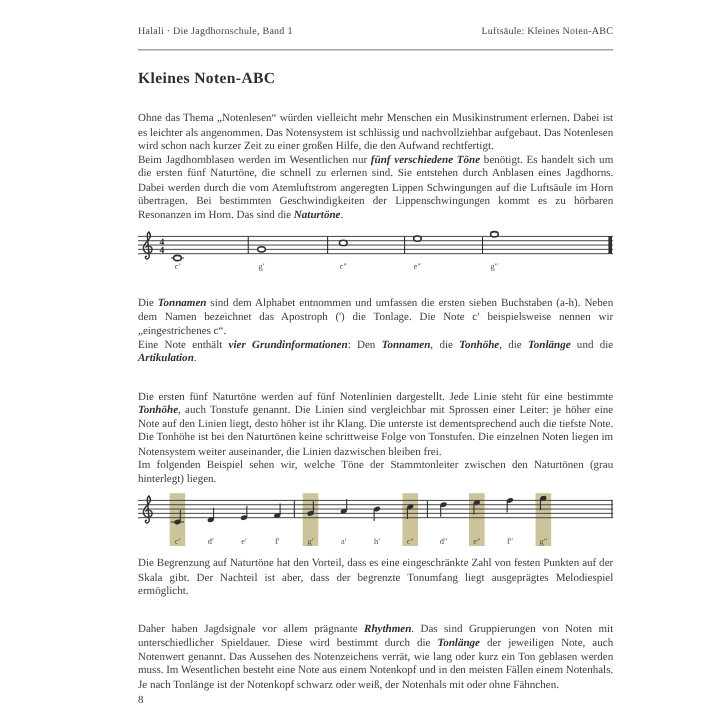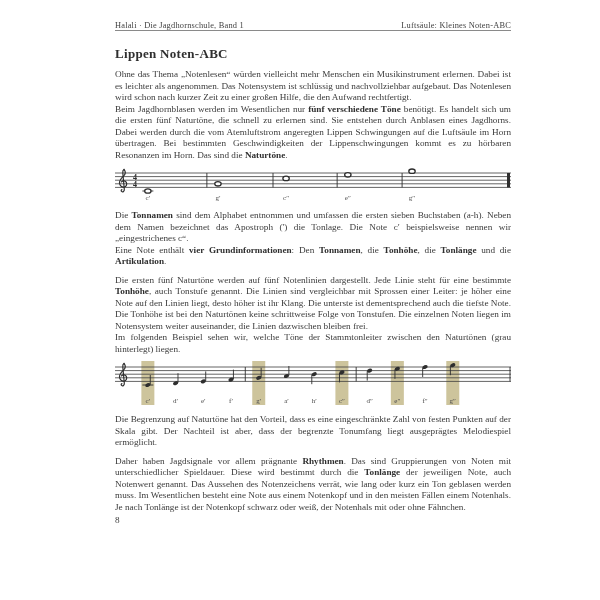--- a/index.html
+++ b/index.html
@@ -5,49 +5,49 @@
   html,body{margin:0;padding:0;}
   body{
     width:600px;height:600px;overflow:hidden;background:#ffffff;
     font-family:"Liberation Serif","DejaVu Serif",serif;
     color:#3b3b3b;position:relative;
   }
   .content{position:absolute;left:115px;top:0;width:396px;}
   .running-header{
     margin-top:21px;display:flex;justify-content:space-between;
     font-size:8.4px;letter-spacing:.2px;color:#424242;
-    padding-bottom:0;border-bottom:1px solid #8a8a8a;
+    padding-bottom:11px;border-bottom:1px solid #8a8a8a;
   }
   h1.page-title{
     margin:15px 0 0 0;font-size:13px;font-weight:bold;color:#2f2f2f;
     letter-spacing:.3px;
   }
   p.body-par{
     margin:0;font-size:9.2px;line-height:11.5px;text-align:justify;
     color:#3b3b3b;
   }
-  p.mt{margin-top:7px;}
-  p.body-par b{color:#303030;}
+  p.mt{margin-top:20px;}
+  p.body-par b{color:#303030;font-style:italic;}
   figure{margin:4px 0 5px 0;}
   figure.f2{margin:4px 0 8px 0;}
   svg{display:block;}
   svg text{font-family:"Liberation Serif","DejaVu Serif",serif;}
   .page-number{margin-top:2px;font-size:9.2px;color:#3b3b3b;}
 </style>
 </head>
 <body>
 
 <div class="content">
 
   <div class="running-header">
     <span>Halali · Die Jagdhornschule, Band 1</span>
     <span>Luftsäule: Kleines Noten-ABC</span>
   </div>
 
-  <h1 class="page-title">Lippen Noten-ABC</h1>
+  <h1 class="page-title">Kleines Noten-ABC</h1>
 
   <p class="body-par mt"><span>Ohne das Thema „Notenlesen“ würden vielleicht mehr Menschen ein Musikinstrument erlernen. Dabei ist es leichter als angenommen. Das Notensystem ist schlüssig und nachvollziehbar aufgebaut. Das Notenlesen wird schon nach kurzer Zeit zu einer großen Hilfe, die den Aufwand rechtfertigt.</span></p>
   <p class="body-par"><span>Beim Jagdhornblasen werden im Wesentlichen nur </span><b>fünf verschiedene Töne</b><span> benötigt. Es handelt sich um die ersten fünf Naturtöne, die schnell zu erlernen sind. Sie entstehen durch Anblasen eines Jagdhorns. Dabei werden durch die vom Atemluftstrom angeregten Lippen Schwingungen auf die Luftsäule im Horn übertragen. Bei bestimmten Geschwindigkeiten der Lippenschwingungen kommt es zu hörbaren Resonanzen im Horn. Das sind die </span><b>Naturtöne</b><span>.</span></p>
 
   <figure>
     <svg width="396" height="38" viewBox="0 0 396 38">
         <line x1="0" y1="8" x2="396" y2="8" stroke="#3c3c3c" stroke-width="0.8"></line>
         <line x1="0" y1="11.6" x2="396" y2="11.6" stroke="#3c3c3c" stroke-width="0.8"></line>
         <line x1="0" y1="15.2" x2="396" y2="15.2" stroke="#3c3c3c" stroke-width="0.8"></line>
         <line x1="0" y1="18.8" x2="396" y2="18.8" stroke="#3c3c3c" stroke-width="0.8"></line>

